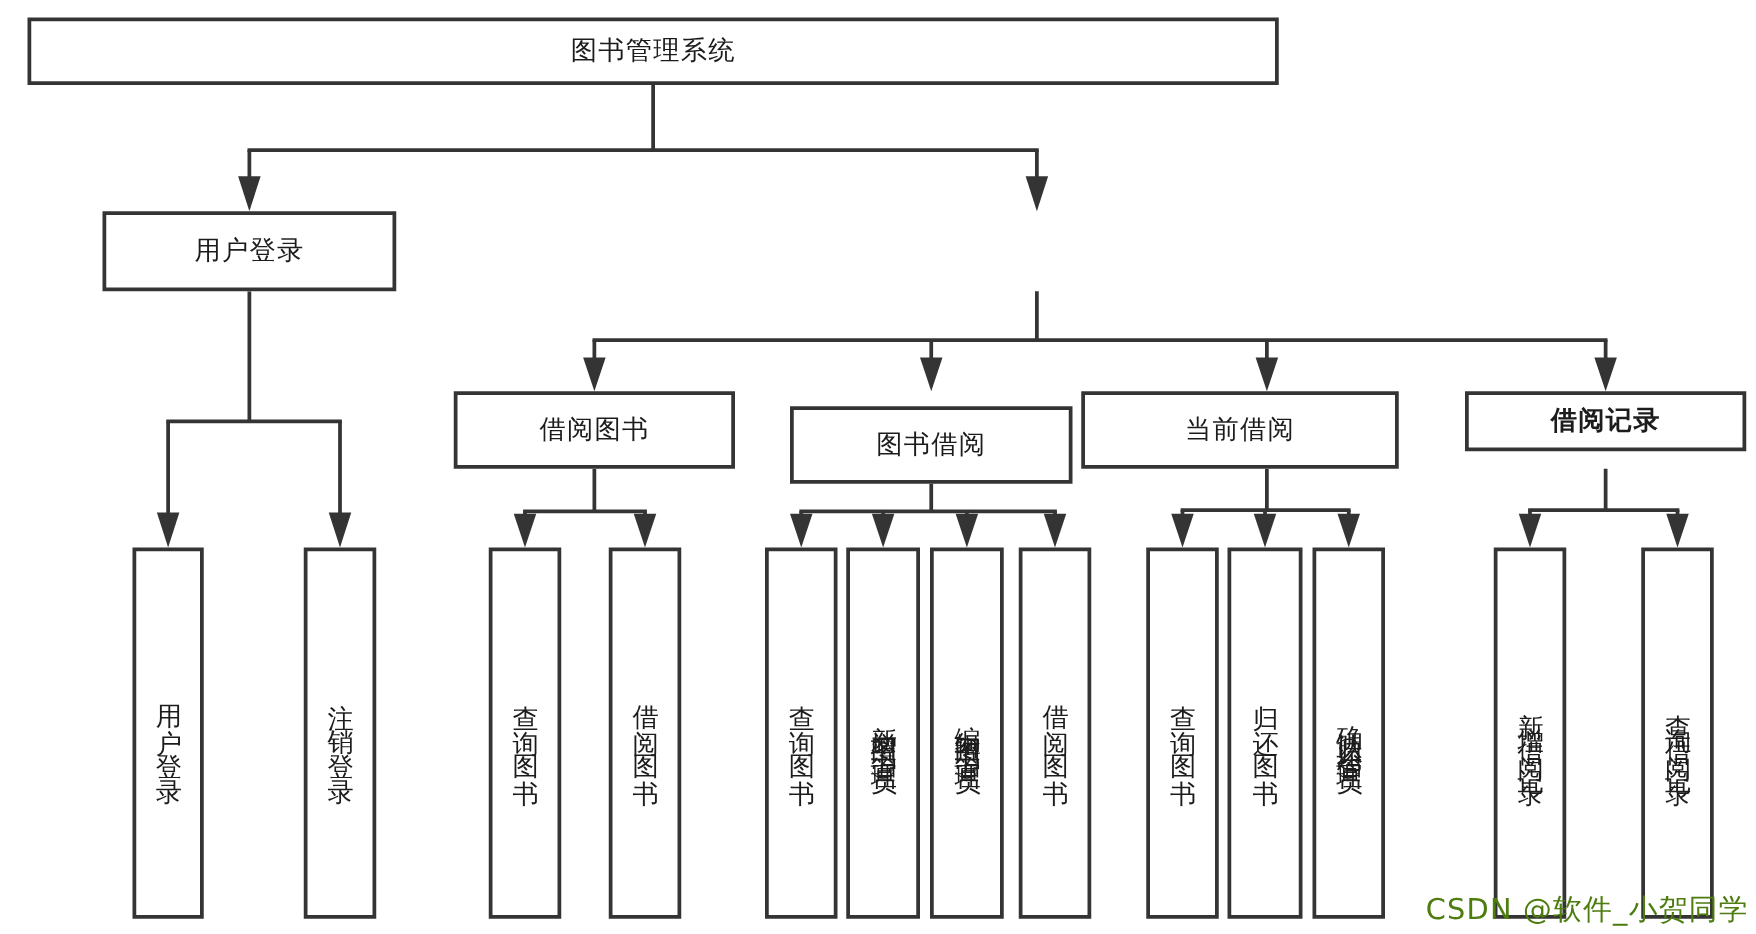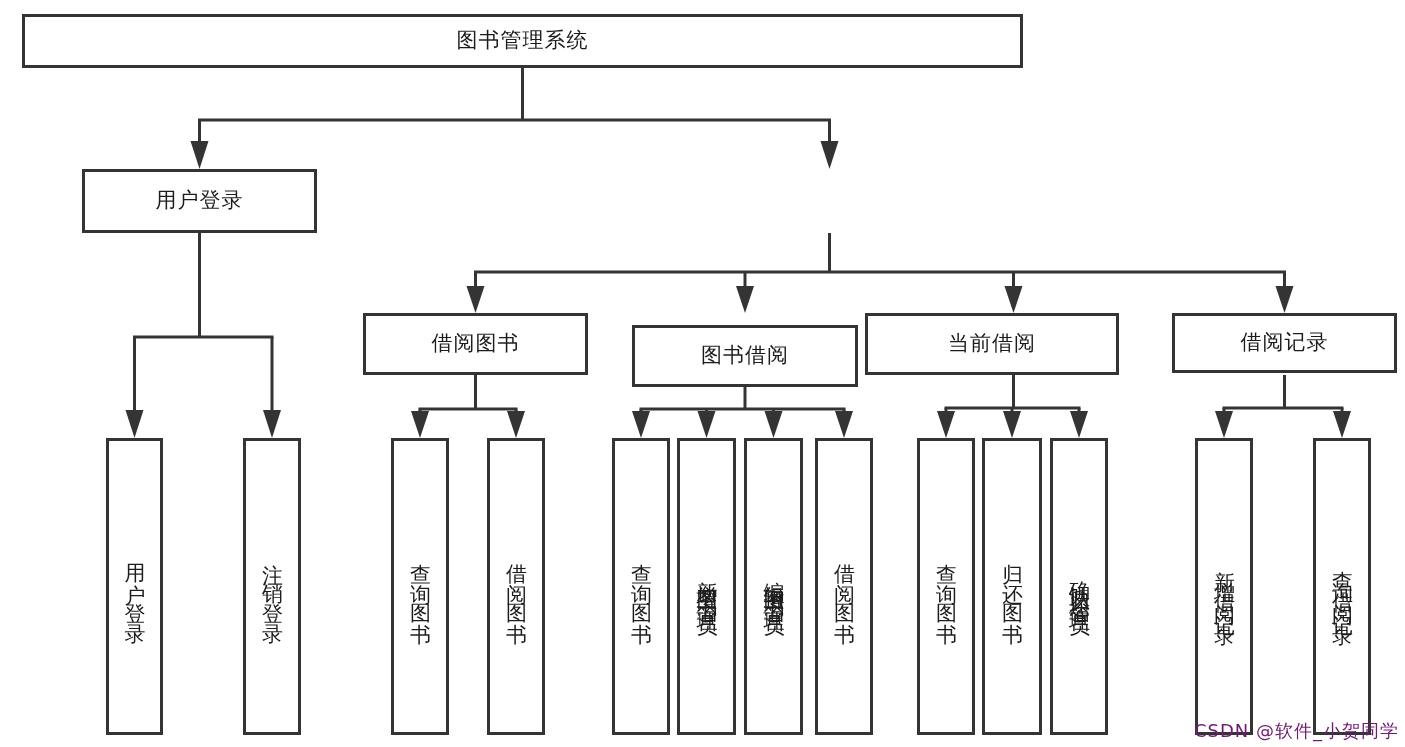--- a/index.html
+++ b/index.html
@@ -30,22 +30,22 @@
     text-orientation:mixed;
     line-height:1;
   }
   .ls-wide{letter-spacing:20px;}
   .ls-mid{letter-spacing:11px;}
   .ls-tight{letter-spacing:5px;}
   .watermark{
     position:absolute;
     right:6px;
     bottom:4px;
-    font-size:18px;
-    color:#701a75;
+    font-size:23px;
+    color:#4d7c0f;
     letter-spacing:1px;
     z-index:5;
     font-family:"DejaVu Sans","Liberation Sans",sans-serif;
     white-space:nowrap;
     text-align:center;
   }
 </style>
 </head>
 <body>
 
@@ -124,21 +124,21 @@
     </g>
   </svg>
 
   <div class="box hbox" style="left:22px;top:14px;width:1001px;height:54px;">图书管理系统</div>
 
   <div class="box hbox" style="left:82px;top:169px;width:235px;height:64px;">用户登录</div>
 
   <div class="box hbox" style="left:363px;top:313px;width:225px;height:62px;">借阅图书</div>
   <div class="box hbox" style="left:632px;top:313px;width:226px;height:62px;margin-top:12px;">图书借阅</div>
   <div class="box hbox" style="left:865px;top:313px;width:254px;height:62px;">当前借阅</div>
-  <div class="box hbox" style="left:1172px;top:313px;width:225px;height:60px;">借阅记录</div>
+  <div class="box hbox" style="left:1172px;top:313px;width:225px;height:48px;font-weight:bold;">借阅记录</div>
 
   <div class="box vbox ls-wide" style="left:106px;top:438px;width:57px;height:297px;">用户登录</div>
   <div class="box vbox ls-wide" style="left:243px;top:438px;width:58px;height:297px;">注销登录</div>
 
   <div class="box vbox ls-wide" style="left:391px;top:438px;width:58px;height:297px;">查询图书</div>
   <div class="box vbox ls-wide" style="left:487px;top:438px;width:58px;height:297px;">借阅图书</div>
 
   <div class="box vbox ls-wide" style="left:612px;top:438px;width:58px;height:297px;">查询图书</div>
   <div class="box vbox ls-tight" style="left:677px;top:438px;width:59px;height:297px;">新增图书（管理员）</div>
   <div class="box vbox ls-tight" style="left:744px;top:438px;width:59px;height:297px;">编辑图书（管理员）</div>

